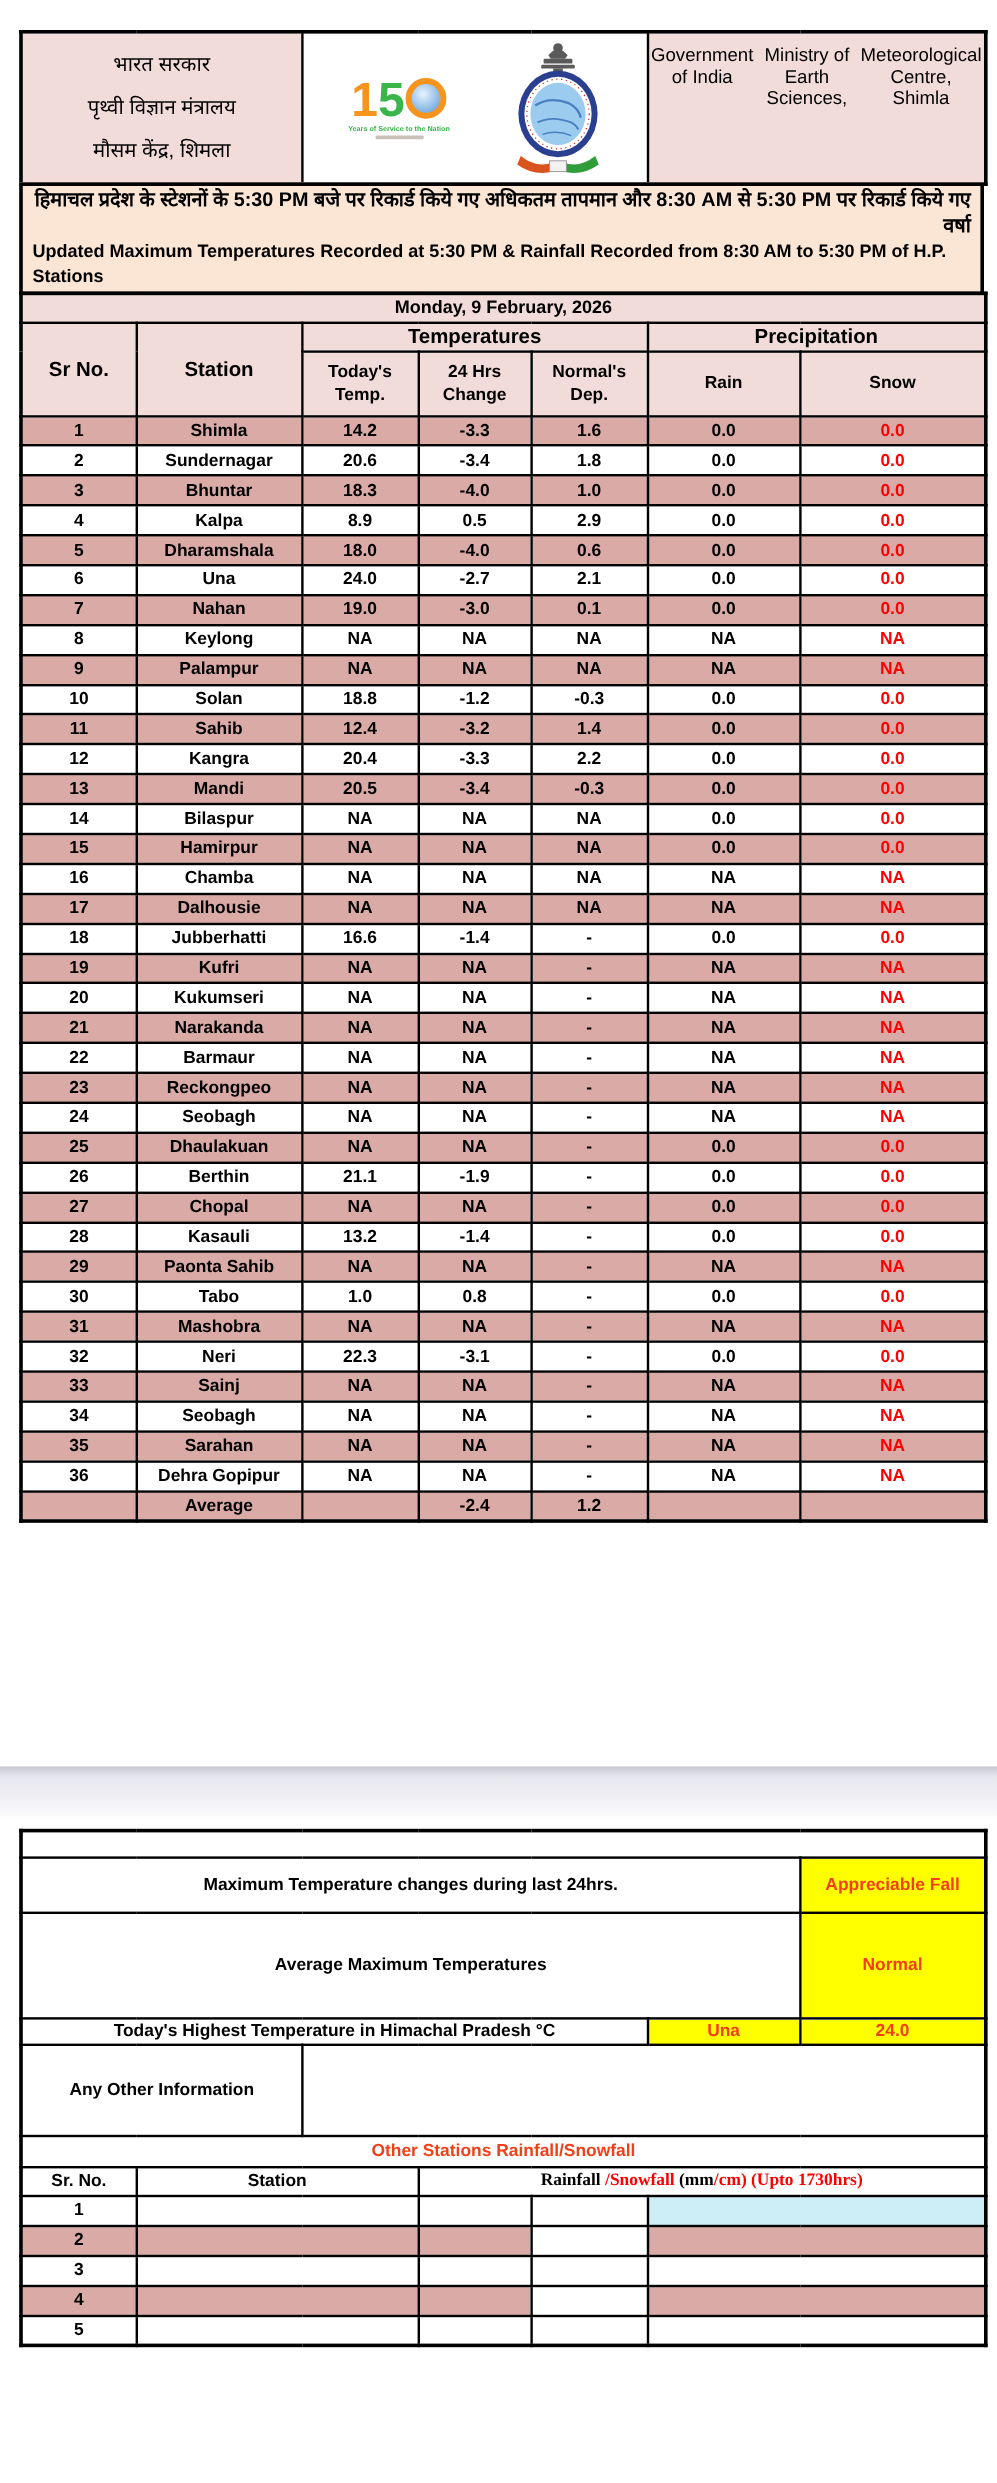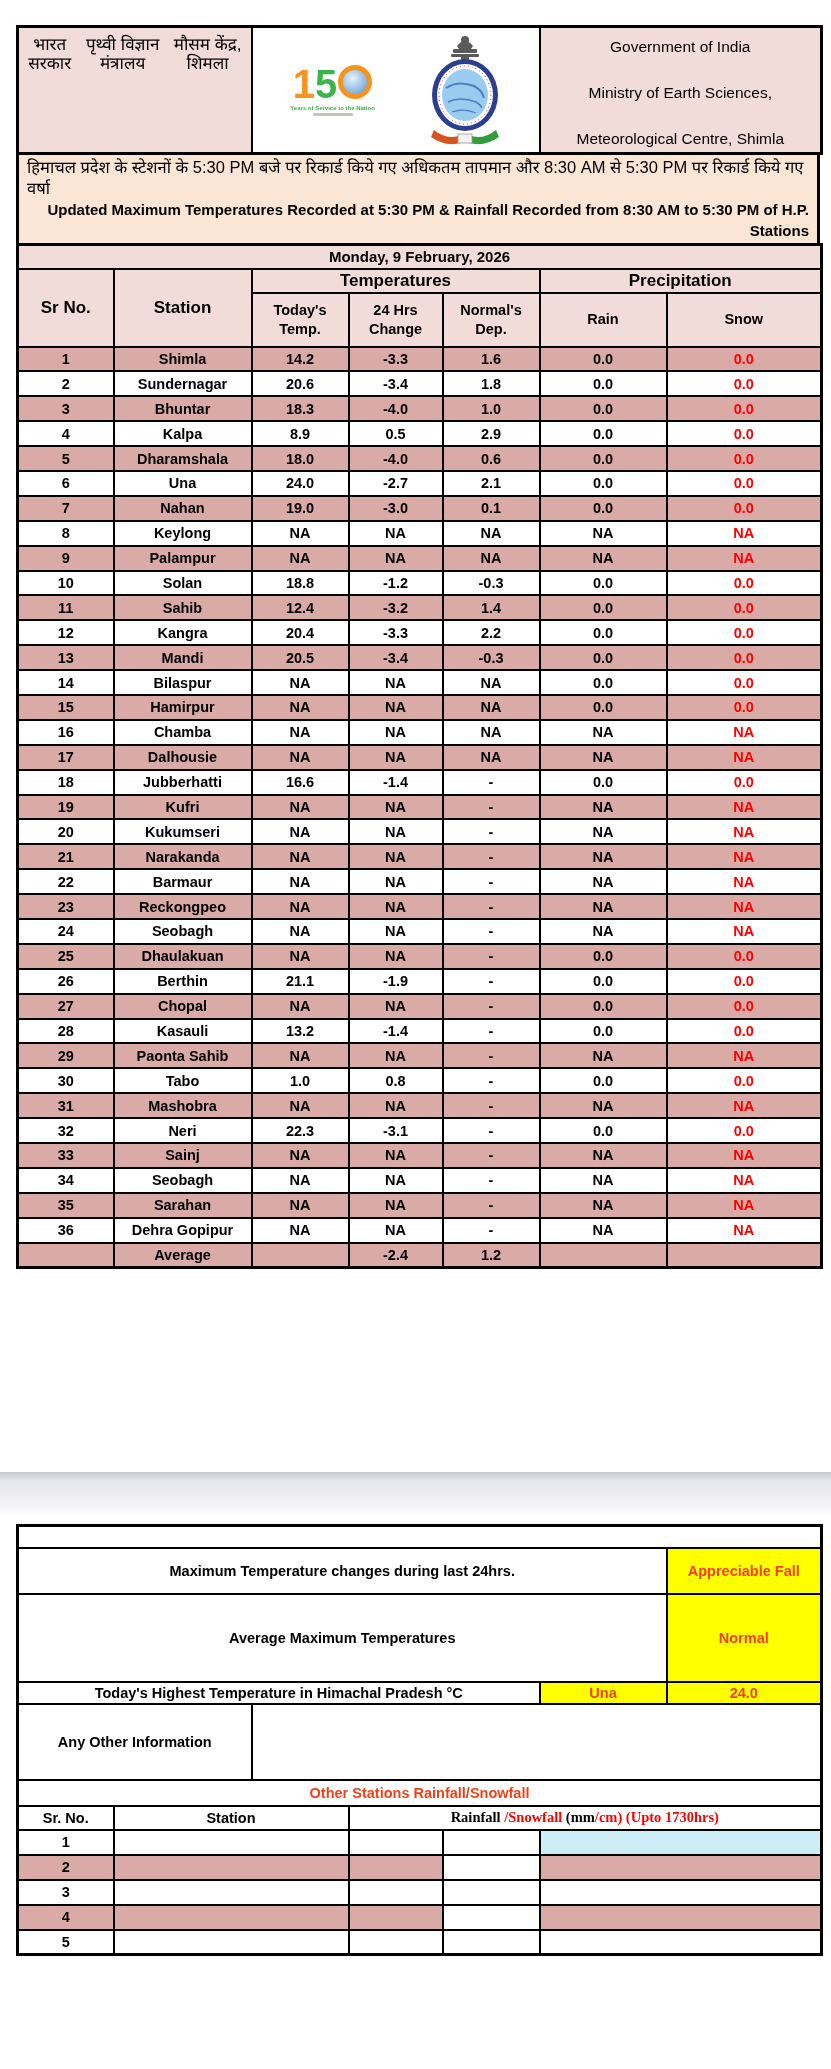--- a/index.html
+++ b/index.html
@@ -16,40 +16,40 @@
   .doc{position:absolute;left:16px;top:25px;width:804px}
   .doc2{position:absolute;left:16px;top:1524px;width:804px}
 
   table.grid{width:804px;border-collapse:collapse;table-layout:fixed;border:3px solid var(--border)}
   table.grid td{border:2px solid var(--border);text-align:center;vertical-align:middle;
     font-weight:bold;font-size:14.5px;padding:0;overflow:hidden}
 
   
   .header-grid td{height:127px;background:var(--header-pink)}
   .header-grid td.logocell{background:#fff}
-  .hlines{display:flex;flex-direction:row;justify-content:space-around;height:100%;padding:8px 2px}
+  .hlines{display:flex;flex-direction:column;justify-content:space-around;height:100%;padding:8px 2px}
   .hlines .ln{font-weight:400;font-size:17px;line-height:1.1}
-  .rlines{display:flex;flex-direction:column;justify-content:space-between;height:100%;padding:10px 2px 4px}
+  .rlines{display:flex;flex-direction:row;justify-content:space-between;height:100%;padding:10px 2px 4px}
   .rlines .ln{font-weight:400;font-size:15.5px}
   .logos{display:flex;align-items:center;justify-content:center;gap:52px;height:100%}
   .logo150{width:86px;text-align:center}
   .l150-row{display:flex;align-items:flex-start;justify-content:center}
   .l150-row .d1{color:#F7941D;font-size:40px;font-weight:bold;line-height:.95}
   .l150-row .d5{color:#39B54A;font-size:40px;font-weight:bold;line-height:.95}
   .l150-circle{display:inline-block;width:34px;height:34px;border-radius:50%;
     border:5px solid #F7941D;background:radial-gradient(circle at 40% 35%,#e8f3fc,#7FB3E3 70%,#5b93cc);margin-left:1px}
   .l150-cap{color:#39B54A;font-size:6px;font-weight:bold;margin-top:2px;white-space:nowrap}
   .l150-sub{height:3px;width:40px;background:#c9c2bb;margin:2px auto 0;border-radius:1px}
 
   
   .banner{width:804px;height:94px;border:3px solid var(--border);margin-top:-3px;
     background:var(--banner-peach);display:flex;flex-direction:column;justify-content:center;
     padding:2px 8px;overflow:hidden}
-  .banner-hi{font-weight:normal;font-size:16.5px;line-height:1.25;text-align:left}
-  .banner-en{font-weight:bold;font-size:15px;line-height:1.4;text-align:right}
+  .banner-hi{font-weight:bold;font-size:16.5px;line-height:1.25;text-align:right}
+  .banner-en{font-weight:bold;font-size:15px;line-height:1.4;text-align:left}
 
   
   .main-table{margin-top:-3px}
   .main-table thead td{background:var(--header-pink)}
   tr.daterow td{height:24px;font-size:15px}
   tr.gh td{height:24px;font-size:17px}
   tr.sh td{height:54px;font-size:14.5px;line-height:1.3}
   #main-rows td{height:24.9px}
   tr.pink td{background:var(--row-pink)}
   td.red{color:var(--red-text)}

